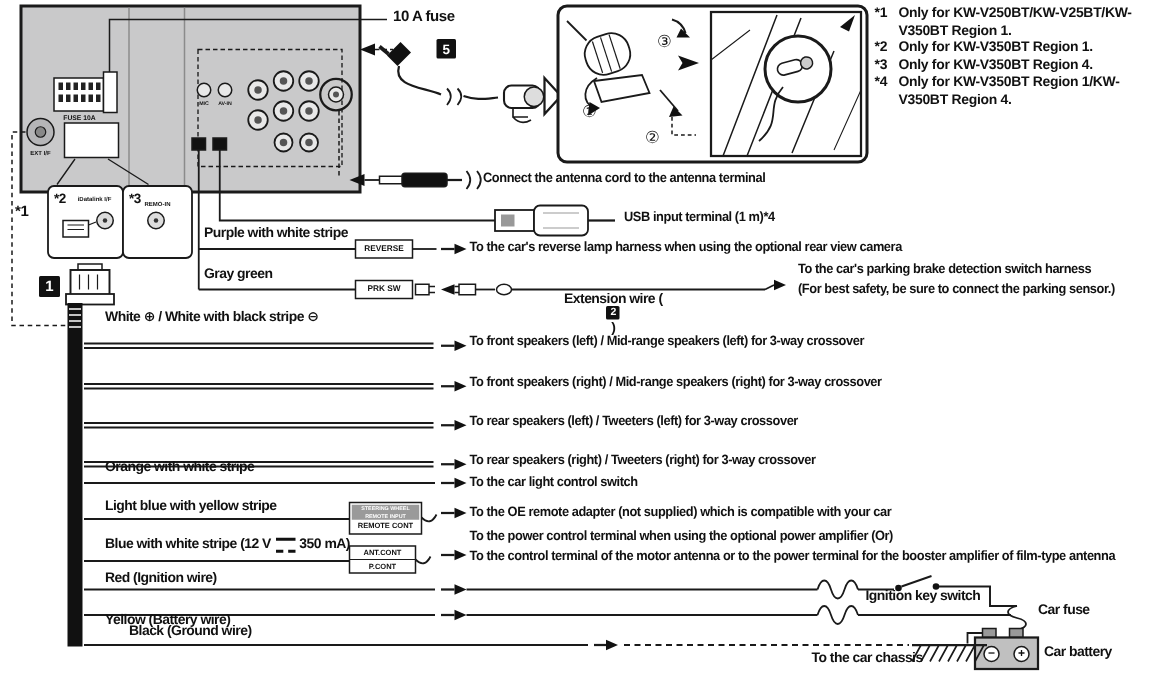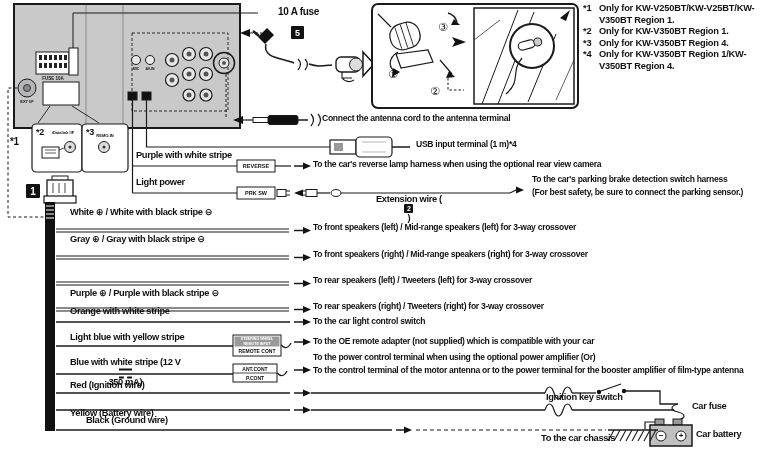--- a/index.html
+++ b/index.html
@@ -286,68 +286,66 @@
   <div class="note-row">
     <span class="note-id">*3</span>
     <span class="note-text">Only for KW-V350BT Region 4.</span>
   </div>
   <div class="note-row">
     <span class="note-id">*4</span>
     <span class="note-text">Only for KW-V350BT Region 1/KW-V350BT Region 4.</span>
   </div>
 </div>
 
-<div class="t cap" style="left:278px;top:6px;font-size:10px;text-align:right;">10 A fuse</div>
+<div class="t cap" style="left:262px;top:6px;font-size:10px;text-align:right;">10 A fuse</div>
 <div class="t dest" style="left:322px;top:113px;">Connect the antenna cord to the antenna terminal</div>
 <div class="t dest" style="left:416px;top:139px;">USB input terminal (1 m)*4</div>
 
 <div class="t lbl" style="left:136px;top:150px;">Purple with white stripe</div>
 <div class="boxlbl" style="left:237px;top:163px;width:38px;">REVERSE</div>
 <div class="t dest" style="left:313px;top:159px;">To the car's reverse lamp harness when using the optional rear view camera</div>
 
-<div class="t lbl" style="left:136px;top:177px;">Light power</div>
+<div class="t lbl" style="left:136px;top:177px;">Gray green</div>
 <div class="boxlbl" style="left:237px;top:190px;width:38px;">PRK SW</div>
 <div class="t dest" style="left:532px;top:174px;">To the car's parking brake detection switch harness</div>
 <div class="t dest" style="left:532px;top:187px;">(For best safety, be sure to connect the parking sensor.)</div>
 
 <div class="t lbl flexrow" style="left:376px;top:194px;flex-direction:column;">
   <span>Extension wire (</span>
   <span class="tag" style="position:static;width:9px;height:9px;font-size:7px;margin:0 2px;">2</span>
   <span>)</span>
 </div>
 
 <div class="t lbl" style="left:70px;top:206px;">White ⊕ / White with black stripe ⊖</div>
 <div class="t dest" style="left:313px;top:222px;">To front speakers (left) / Mid-range speakers (left) for 3-way crossover</div>
-<div class="t lbl" style="left:70px;top:233px;">Gray ⊕ / Gray with black stripe ⊖</div>
 <div class="t dest" style="left:313px;top:249px;">To front speakers (right) / Mid-range speakers (right) for 3-way crossover</div>
 <div class="t dest" style="left:313px;top:275px;">To rear speakers (left) / Tweeters (left) for 3-way crossover</div>
-<div class="t lbl" style="left:70px;top:287px;">Purple ⊕ / Purple with black stripe ⊖</div>
 <div class="t dest" style="left:313px;top:301px;">To rear speakers (right) / Tweeters (right) for 3-way crossover</div>
 
 <div class="t lbl" style="left:70px;top:306px;">Orange with white stripe</div>
 <div class="t dest" style="left:313px;top:316px;">To the car light control switch</div>
 
 <div class="t lbl" style="left:70px;top:332px;">Light blue with yellow stripe</div>
 <div class="micro" style="left:233px;top:337px;width:48px;font-size:3.6px;color:#fff;">STEERING WHEEL</div>
 <div class="micro" style="left:233px;top:341.5px;width:48px;font-size:3.6px;color:#fff;">REMOTE INPUT</div>
 <div class="boxlbl" style="left:233px;top:348px;width:48px;font-size:5px;">REMOTE CONT</div>
 <div class="t dest" style="left:313px;top:336px;">To the OE remote adapter (not supplied) which is compatible with your car</div>
 
-<div class="t lbl flexrow" style="left:70px;top:357px;flex-direction:column;">
+<div class="t lbl flexrow" style="left:70px;top:357px;">
   <span>Blue with white stripe (12 V</span>
   <span class="dcsym"></span>
   <span>350 mA)</span>
 </div>
 <div class="boxlbl" style="left:233px;top:366px;width:44px;font-size:5px;">ANT.CONT</div>
 <div class="boxlbl" style="left:233px;top:374.5px;width:44px;font-size:5px;">P.CONT</div>
 <div class="t dest" style="left:313px;top:352px;">To the power control terminal when using the optional power amplifier (Or)</div>
 <div class="t dest" style="left:313px;top:365px;">To the control terminal of the motor antenna or to the power terminal for the booster amplifier of film-type antenna</div>
 
 <div class="t lbl" style="left:70px;top:380px;">Red (Ignition wire)</div>
-<div class="t lbl" style="left:546px;top:392px;">Ignition key switch</div>
+<div class="t lbl" style="left:577px;top:392px;">Ignition key switch</div>
 <div class="t lbl" style="left:70px;top:408px;">Yellow (Battery wire)</div>
 <div class="t lbl" style="left:692px;top:401px;">Car fuse</div>
 <div class="t lbl" style="left:86px;top:415px;">Black (Ground wire)</div>
 <div class="t lbl" style="left:696px;top:429px;">Car battery</div>
 <div class="t lbl" style="left:541px;top:433px;">To the car chassis</div>
 <div class="sign" style="left:656px;top:431px;">−</div>
 <div class="sign" style="left:676px;top:431px;">+</div>
 
 <div class="micro" style="left:36px;top:76px;width:34px;font-size:4.5px;">FUSE 10A</div>
 <div class="micro" style="left:16px;top:99px;width:22px;font-size:4px;">EXT I/F</div>

